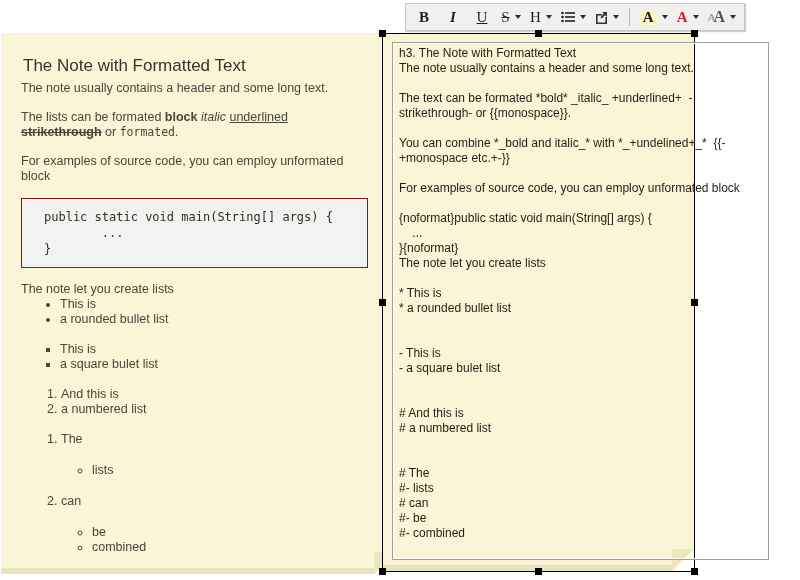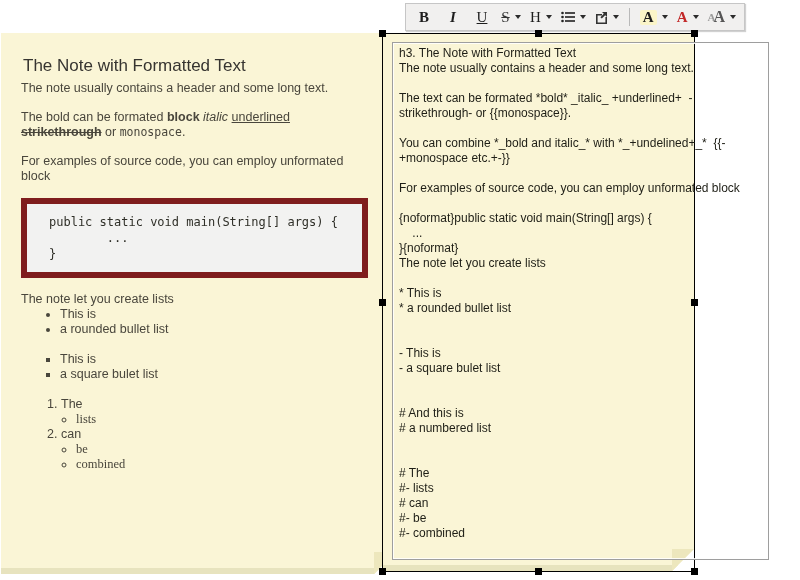--- a/index.html
+++ b/index.html
@@ -37,26 +37,26 @@
   .preview-panel{position:absolute;left:1px;top:33px;width:395px;height:541px;}
   .note-body{position:relative;height:100%;box-sizing:border-box;padding:14px 24px 0 20px;
              font-size:12.5px;line-height:15px;color:#49463c;overflow:hidden;}
   .note-title{font-size:17px;line-height:22px;font-weight:normal;color:#363430;margin:8px 0 0 2px;}
   .para{margin:14px 0 0 0;white-space:pre-wrap;}
   .para.first{margin-top:4px;}
   .bi{font-weight:bold;font-style:italic;}
   .u{text-decoration:underline;}
   .s{text-decoration:line-through;font-weight:bold;}
   .m{font-family:"DejaVu Sans Mono",monospace;font-size:11.5px;}
-  .codeblock{margin:14px 4px 0 0;background:#F2F2F1;border:6px solid #7f1d1d;
+  .codeblock{margin:14px 4px 0 0;background:#F2F2F1;border:1px solid #7f1d1d;
              padding:10px 6px 10px 22px;font-family:"DejaVu Sans Mono",monospace;
              font-size:12px;line-height:16px;color:#2f2f28;white-space:pre;}
   ul.round{list-style:disc;margin:0 0 15px 0;padding-left:39px;}
   ul.square{list-style:square;margin:0 0 15px 0;padding-left:39px;}
-  ul.circle{list-style:circle;margin:0;padding-left:15px;font-family:Liberation Serif, serif;}
+  ul.circle{list-style:circle;margin:16px;padding-left:15px;}
   ol.num{margin:0 0 15px 0;padding-left:40px;}
   ol.num.last{margin-bottom:0;}
   li{line-height:15px;}
 
   
   .editor-panel{position:absolute;left:382px;top:33px;width:313px;height:539px;
                 border:1px solid #000;box-sizing:border-box;}
   .editor-area{position:absolute;left:9px;top:8px;width:377px;height:518px;box-sizing:border-box;
                border:1px solid #9E9E9E;box-shadow:inset 0 0 0 1px rgba(255,255,255,.85);
                background:transparent;}
@@ -130,41 +130,45 @@
 
   <div class="preview-panel">
     <div class="note">
       <div class="note-edge"></div>
       <div class="note-body">
 
         <div class="note-title">The Note with Formatted Text</div>
 
         <div class="para first">The note usually contains a header and some long text.</div>
 
-        <div class="para"><span>The bold can be formated </span><b>block</b><span> </span><i>italic</i><span> </span><span class="u">underlined</span><span>  </span><span class="s">strikethrough</span><span> or </span><span class="m">monospace</span><span>.</span></div>
+        <div class="para"><span>The lists can be formated </span><b>block</b><span> </span><i>italic</i><span> </span><span class="u">underlined</span><span>  </span><span class="s">strikethrough</span><span> or </span><span class="m">formated</span><span>.</span></div>
 
 
         <div class="para">For examples of source code, you can employ unformated block</div>
 
         <pre class="codeblock">public static void main(String[] args) {
         ...
 }</pre>
 
         <div class="para">The note let you create lists</div>
 
         <ul class="round">
           <li>This is</li>
           <li>a rounded bullet list</li>
         </ul>
 
         <ul class="square">
           <li>This is</li>
           <li>a square bulet list</li>
         </ul>
 
+        <ol class="num">
+          <li>And this is</li>
+          <li>a numbered list</li>
+        </ol>
 
         <ol class="num last">
           <li><span>The</span>
             <ul class="circle">
               <li>lists</li>
             </ul>
           </li>
           <li><span>can</span>
             <ul class="circle">
               <li>be</li>

